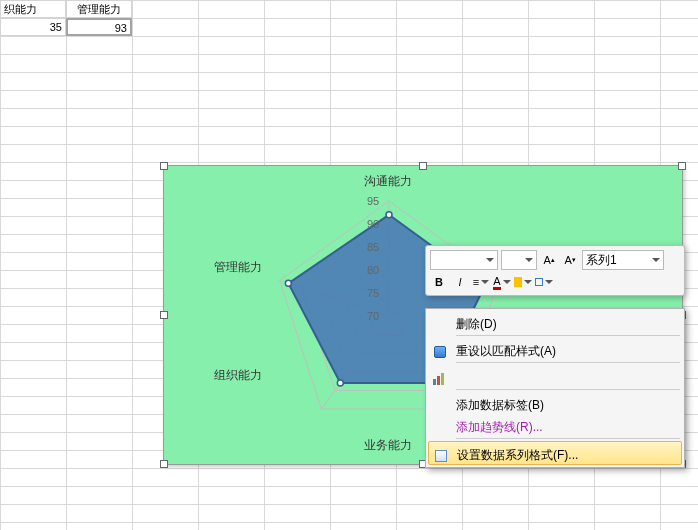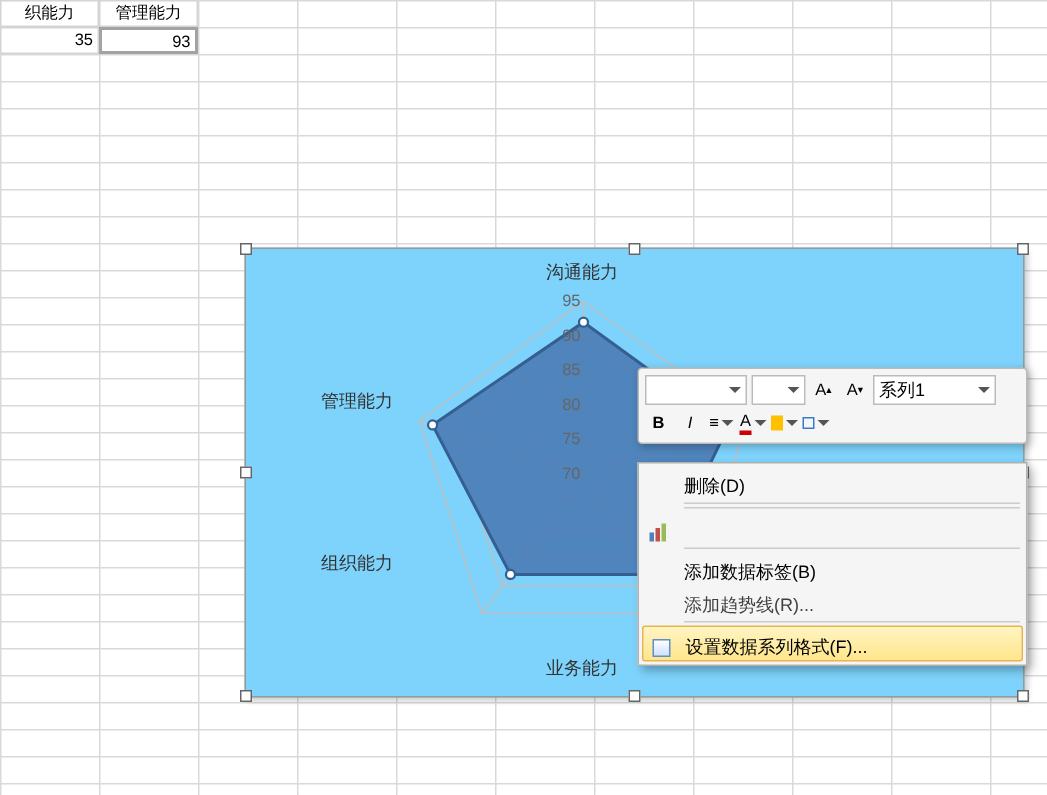--- a/index.html
+++ b/index.html
@@ -2,25 +2,25 @@
 <html><head>
 <meta charset="utf-8">
 <style>
 *{box-sizing:border-box;margin:0;padding:0;font-family:"Microsoft YaHei",SimSun,sans-serif}
 body{background:#fff;width:698px;height:530px;overflow:hidden;font-size:12px}
 .sheet{position:absolute;top:0;left:0;width:100%;height:100%}
 .cell{position:absolute;border:1px solid #d4d4d4;background:#fff;height:18px;line-height:16px;padding:0 3px;font-size:11px}
 .cell.sel{border:2px solid #a3a3a3}
 .grid-line-h{position:absolute;left:0;width:100%;height:1px;background:#d9d9d9}
 .grid-line-v{position:absolute;top:0;height:100%;width:1px;background:#d9d9d9}
-.chart{position:absolute;left:163px;top:165px;width:520px;height:300px;background:#7dd3fc;border:1px solid #999;box-shadow:2px 2px 4px rgba(0,0,0,.2)}
+.chart{position:absolute;left:163px;top:165px;width:520px;height:300px;background:#86efac;border:1px solid #999;box-shadow:2px 2px 4px rgba(0,0,0,.2)}
 .chart-handle{position:absolute;width:8px;height:8px;background:#fff;border:1px solid #666}
 .radar-wrap{position:absolute;left:40px;top:5px;width:360px;height:290px}
 .axis-label{position:absolute;font-size:12px;color:#333;white-space:nowrap}
-.tick-label{position:absolute;font-size:11px;color:#666;text-align:right;width:20px}
+.tick-label{position:absolute;font-size:11px;color:#666;text-align:left;width:20px}
 .legend{position:absolute;right:16px;top:155px;font-size:12px;font-weight:bold}
 .legend-line{display:inline-block;width:16px;height:2px;background:#365f91;vertical-align:middle;margin-right:2px}
 .mini-toolbar{position:absolute;left:425px;top:245px;width:260px;background:#f5f5f5;border:1px solid #bbb;border-radius:3px;box-shadow:2px 2px 6px rgba(0,0,0,.25);padding:4px;font-size:12px}
 .mt-row{display:flex;align-items:center;gap:3px;margin-bottom:3px}
 .mt-row:last-child{margin-bottom:0}
 .mt-combo{display:flex;align-items:center;border:1px solid #bbb;background:#fff;height:20px;padding:0 3px;gap:3px}
 .drop{width:8px;height:4px;border-left:4px solid transparent;border-right:4px solid transparent;border-top:4px solid #555}
 .btn{width:18px;height:18px;display:flex;align-items:center;justify-content:center;font-size:11px;cursor:default}
 .ctx-menu{position:absolute;left:425px;top:308px;width:260px;background:#f5f5f5;border:1px solid #b0b0b0;box-shadow:3px 3px 6px rgba(0,0,0,.3);padding:2px}
 .ctx-item{display:flex;align-items:flex-end;height:22px;padding:0 6px 0 28px;position:relative;font-size:12px}
@@ -77,21 +77,21 @@
     <div class="grid-line-v" style="left:132px"></div>
     <div class="grid-line-v" style="left:198px"></div>
     <div class="grid-line-v" style="left:264px"></div>
     <div class="grid-line-v" style="left:330px"></div>
     <div class="grid-line-v" style="left:396px"></div>
     <div class="grid-line-v" style="left:462px"></div>
     <div class="grid-line-v" style="left:528px"></div>
     <div class="grid-line-v" style="left:594px"></div>
     <div class="grid-line-v" style="left:660px"></div>
 
-  <div class="cell" style="left:0;top:0;width:66px;text-align:center">织能力</div>
+  <div class="cell" style="left:0;top:0;width:66px;text-align:left">织能力</div>
   <div class="cell" style="left:66px;top:0;width:66px;text-align:center">管理能力</div>
   <div class="cell" style="left:0;top:18px;width:66px;text-align:right">35</div>
   <div class="cell sel" style="left:66px;top:18px;width:66px;text-align:right">93</div>
 
   <div class="chart">
     <div class="chart-handle" style="left:-4px;top:-4px"></div>
     <div class="chart-handle" style="right:-4px;top:-4px"></div>
     <div class="chart-handle" style="left:-4px;bottom:-4px"></div>
     <div class="chart-handle" style="right:-4px;bottom:-4px"></div>
     <div class="chart-handle" style="left:50%;top:-4px;margin-left:-4px"></div>
@@ -172,35 +172,41 @@
           <span class="drop" style="margin-left:2px"></span>
         </div>
     </div>
   </div>
 
   <div class="ctx-menu">
     <div class="ctx-item">
       <span>删除(D)</span>
     </div>
     <div class="ctx-sep"></div>
+    <div class="ctx-item">
+      <span class="ctx-icon">
+          <span class="ic-reset"></span>
+        </span>
+      <span>重设以匹配样式(A)</span>
+    </div>
     <div class="ctx-sep"></div>
     <div class="ctx-item">
       <span class="ctx-icon">
           <span class="ic-chart">
             <i></i>
             <i></i>
             <i></i>
           </span>
         </span>
     </div>
     <div class="ctx-sep"></div>
     <div class="ctx-item">
       <span>添加数据标签(B)</span>
     </div>
-    <div class="ctx-item" style="color:#404040">
+    <div class="ctx-item" style="color:#a21caf">
       <span>添加趋势线(R)...</span>
     </div>
     <div class="ctx-sep"></div>
     <div class="ctx-item hl">
       <span class="ctx-icon">
           <span class="ic-fmt"></span>
         </span>
       <span>设置数据系列格式(F)...</span>
     </div>
   </div>

